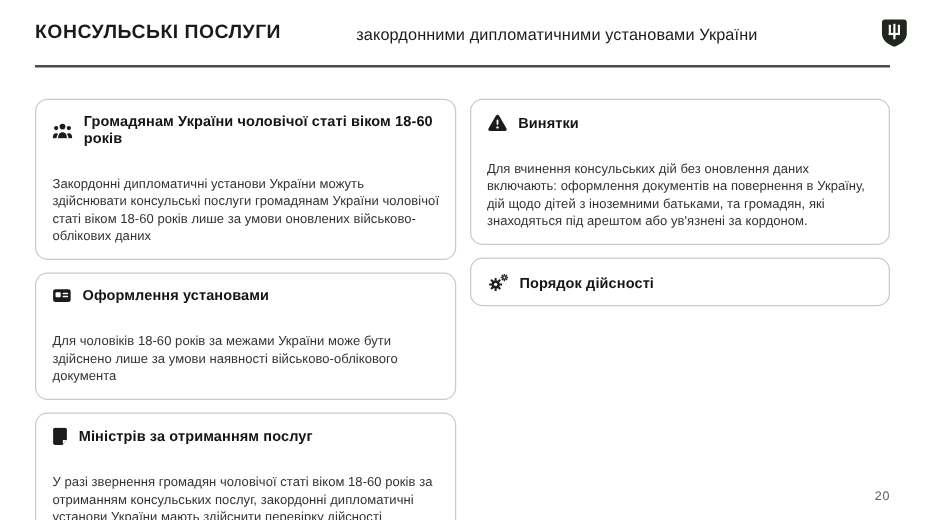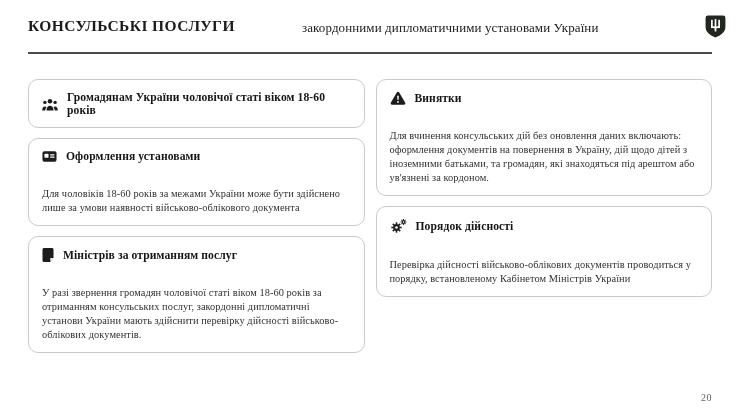--- a/index.html
+++ b/index.html
@@ -1,31 +1,31 @@
 <!DOCTYPE html>
 <html><head>
 <meta charset="utf-8">
 <style>
   html,body{margin:0;padding:0;background:#fff;}
   .page{
     position:relative;
     width:740px;height:416px;
     background:#ffffff;
-    font-family:Liberation Serif, serif;
+    font-family:Liberation Sans, sans-serif;
     color:#1c1c1c;
     overflow:hidden;
   }
   
   .hdr-title{
     position:absolute;left:28px;top:17px;
     font-size:15.5px;font-weight:bold;letter-spacing:0.4px;
     color:#1b1b1b;
   }
   .hdr-subtitle{
-    position:absolute;left:302px;top:20px;
+    position:absolute;left:285px;top:20px;
     font-size:13px;font-weight:500;letter-spacing:0.1px;
     color:#1b1b1b;
   }
   .hdr-logo{
     position:absolute;right:14px;top:15px;width:21px;height:23px;
   }
   .hdr-logo svg{display:block;width:100%;height:100%;}
   .hdr-rule{
     position:absolute;left:28px;top:52px;width:684px;height:1.5px;
     background:#4c4c4c;
@@ -90,20 +90,21 @@
               <circle cx="2.9" cy="4.4" r="1.7"></circle>
               <path d="M0.2 12.6 c0-2.7 1.1-4 2.7-4 0.6 0 1.2 0.2 1.6 0.6 -0.8 1-1.2 2.1-1.3 3.4 z"></path>
               <circle cx="13.1" cy="4.4" r="1.7"></circle>
               <path d="M15.8 12.6 c0-2.7-1.1-4-2.7-4 -0.6 0-1.2 0.2-1.6 0.6 0.8 1 1.2 2.1 1.3 3.4 z"></path>
               <circle cx="8" cy="3.2" r="2.3"></circle>
               <path d="M4.5 12.6 c0-3.2 1.4-4.8 3.5-4.8 s3.5 1.6 3.5 4.8 z"></path>
             </svg>
           </span>
           <span class="card-title">Громадянам України чоловічої статі віком 18-60 років</span>
         </div>
+        <div class="card-body">Закордонні дипломатичні установи України можуть здійснювати консульські послуги громадянам України чоловічої статі віком 18-60 років лише за умови оновлених військово-облікових даних</div>
       </div>
 
       <div class="card">
         <div class="card-head">
           <span class="card-icon">
             <svg width="15" height="13" viewBox="0 0 16 13" xmlns="http://www.w3.org/2000/svg">
               <rect x="0.5" y="1" width="15" height="11" rx="2" fill="#1c1c1c"></rect>
               <rect x="2.6" y="3.6" width="4.4" height="4.2" rx="0.8" fill="#ffffff"></rect>
               <rect x="8.6" y="4.1" width="4.8" height="1.2" rx="0.6" fill="#ffffff"></rect>
               <rect x="8.6" y="6.6" width="4.8" height="1.2" rx="0.6" fill="#ffffff"></rect>
@@ -170,21 +171,20 @@
                 <line x1="12.23" y1="5.27" x2="11.45" y2="6.05"></line>
                 <line x1="12.23" y1="2.73" x2="11.45" y2="1.95"></line>
                 <line x1="14.77" y1="2.73" x2="15.55" y2="1.95"></line>
               </g>
               <circle cx="13.5" cy="4" r="1.9" fill="#1c1c1c"></circle>
               <circle cx="13.5" cy="4" r="0.75" fill="#ffffff"></circle>
             </svg>
           </span>
           <span class="card-title">Порядок дійсності</span>
         </div>
-        <div class="card-body">Перевірка дійсності військово-облікових документів проводиться у порядку, встановленому Кабінетом Міністрів України</div>
       </div>
 
     </div>
   </div>
 
   <div class="page-num">20</div>
 
 </div>
 
 </body></html>

